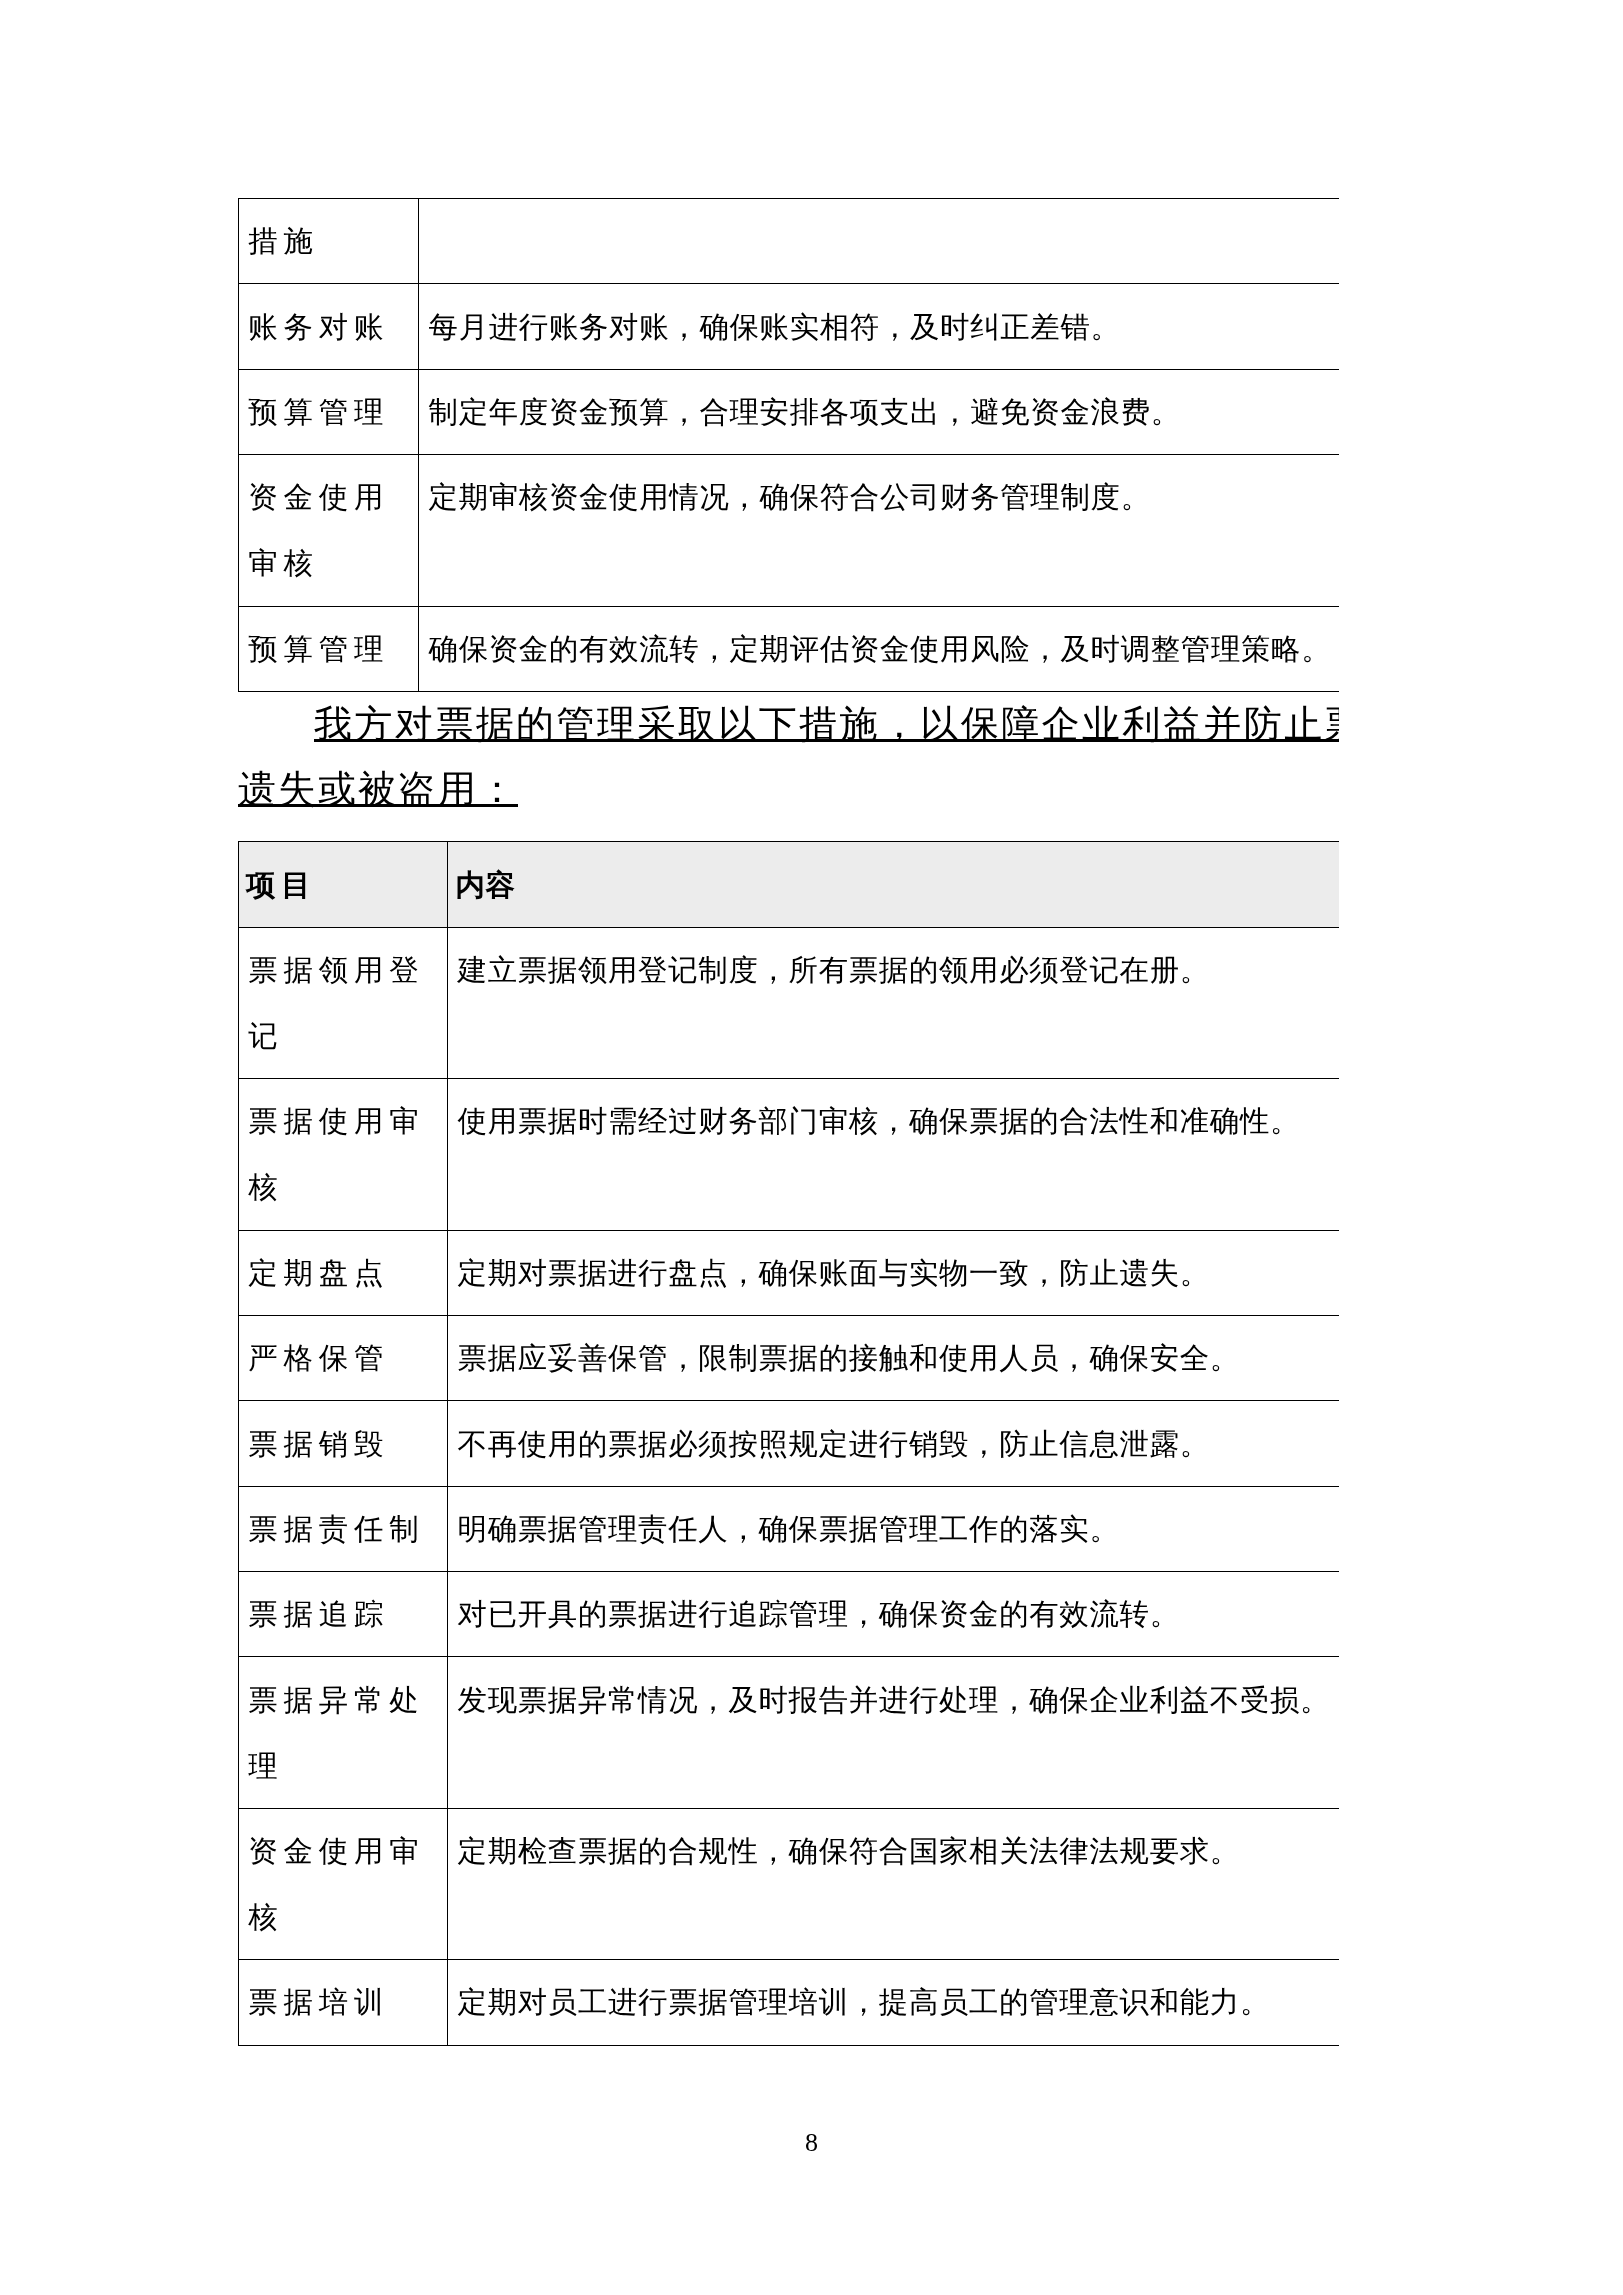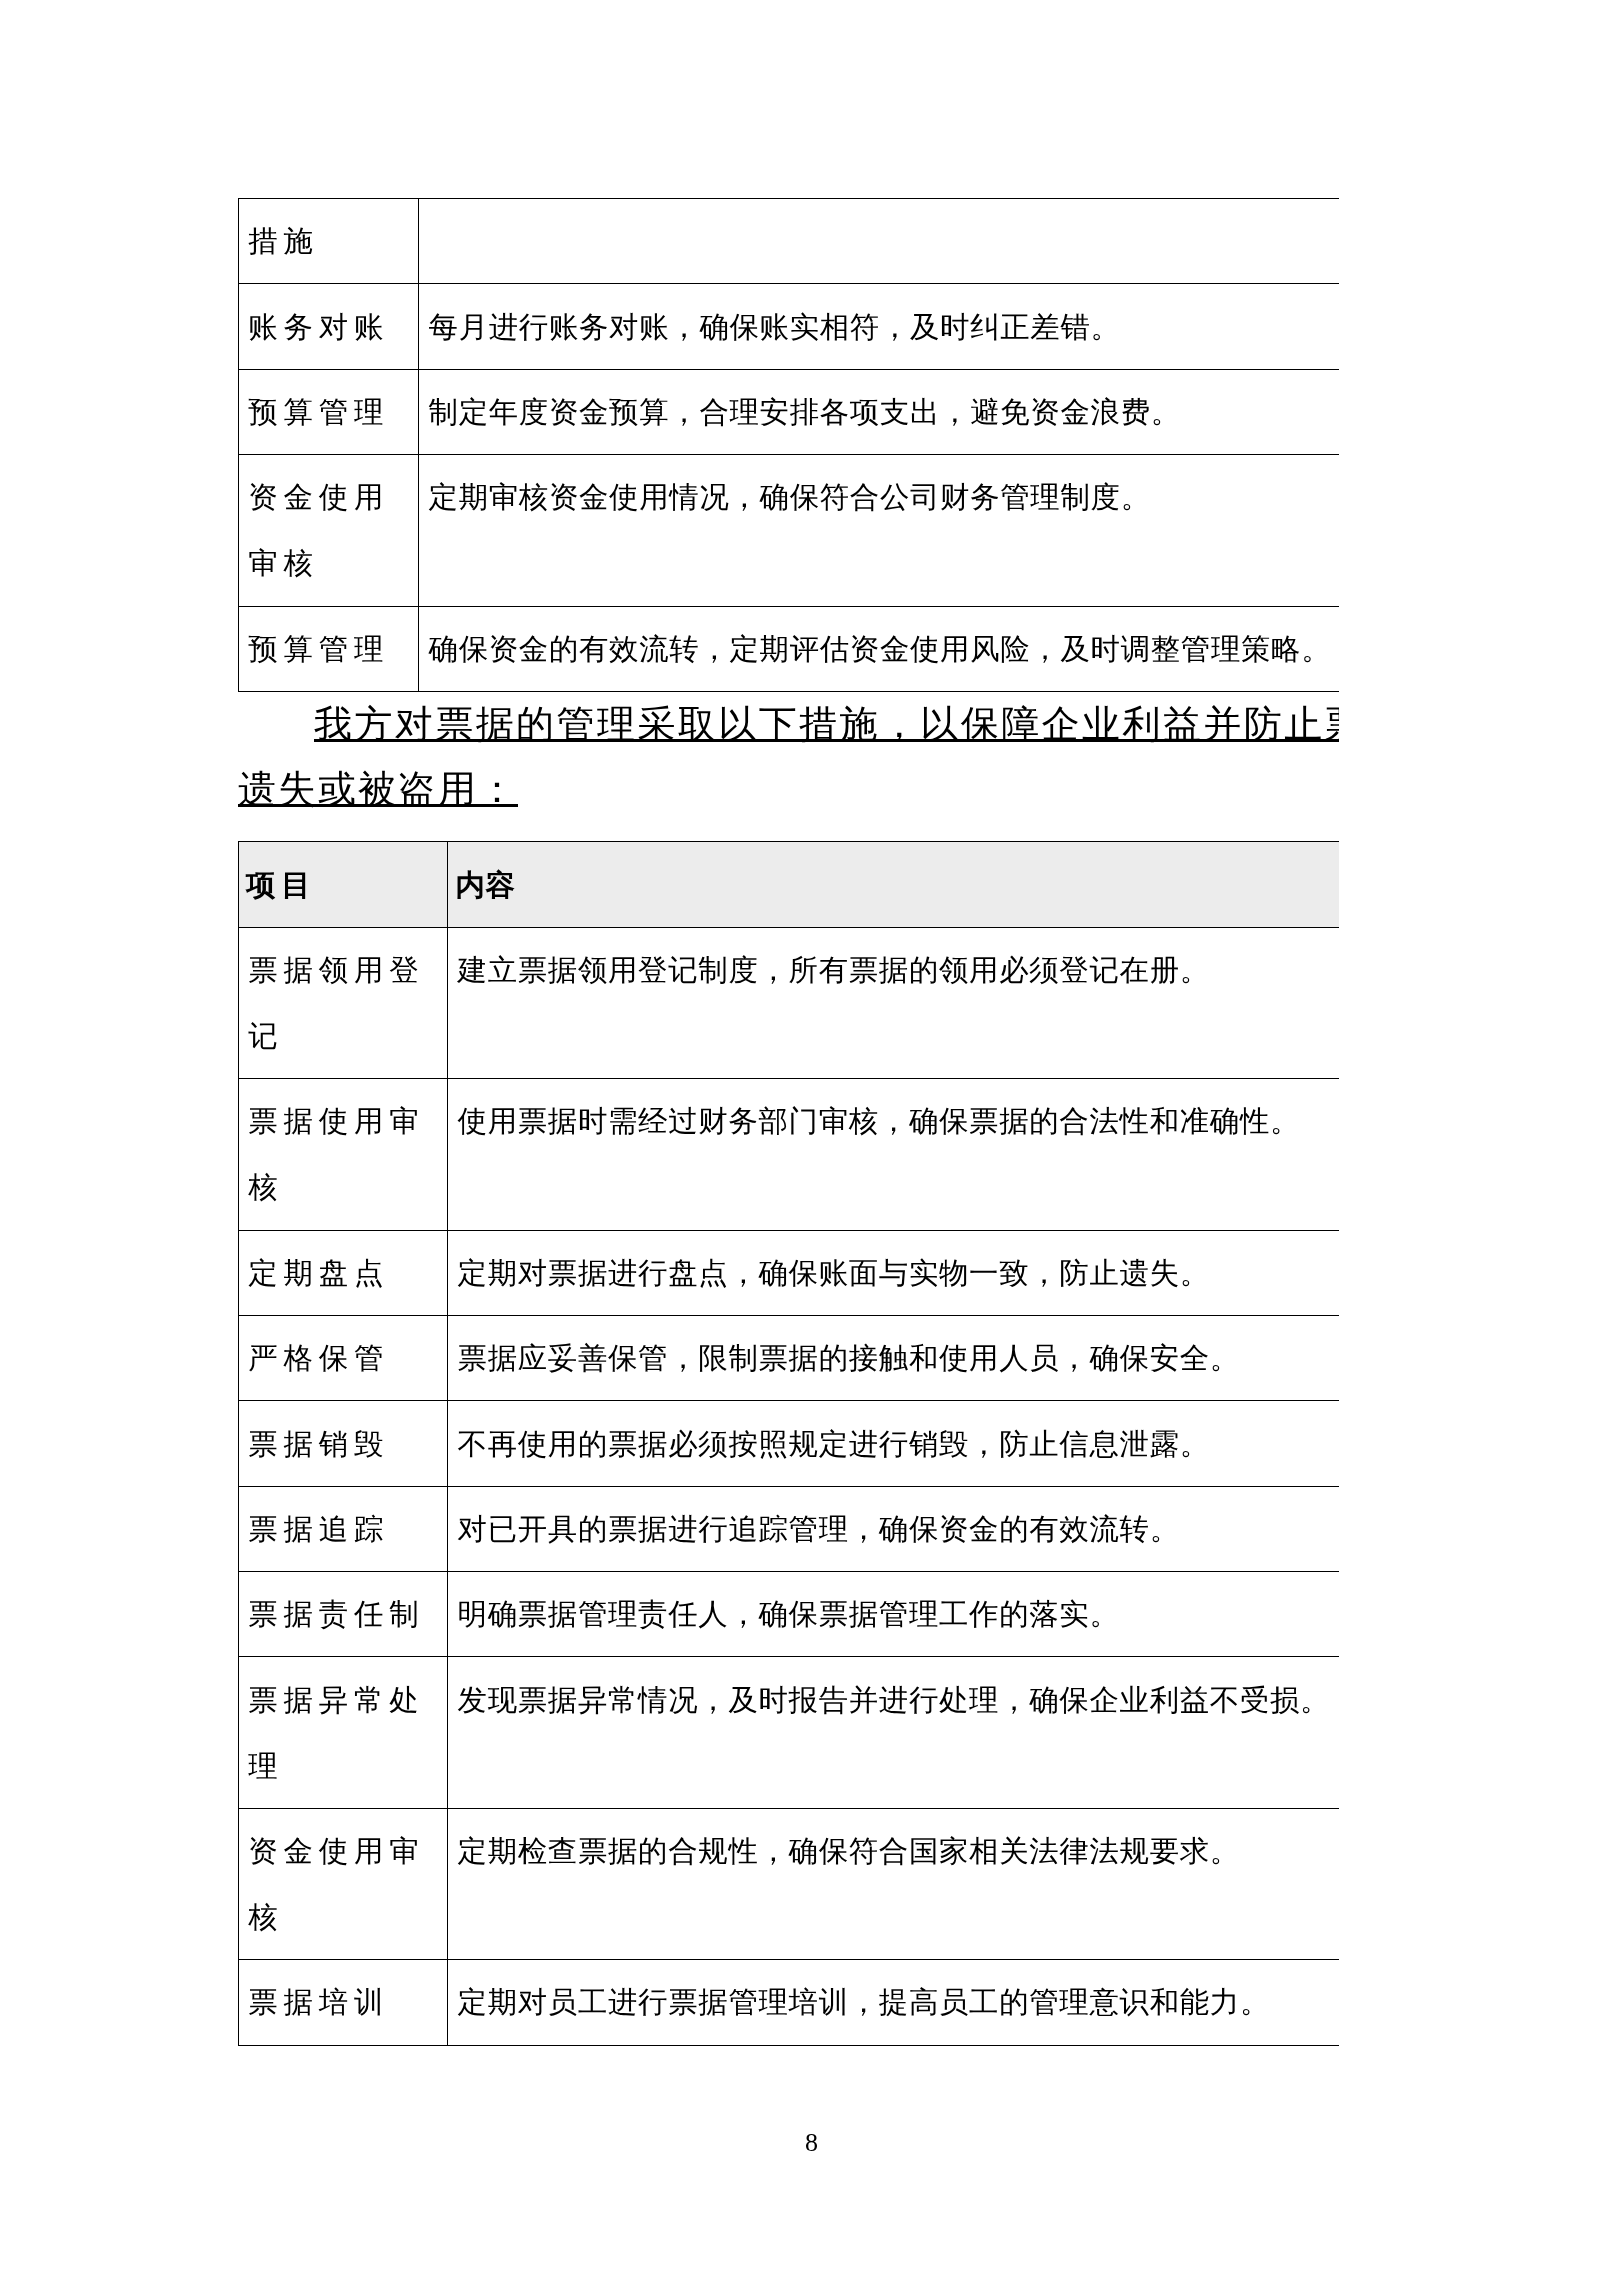--- a/index.html
+++ b/index.html
@@ -137,26 +137,26 @@
         </tr>
         <tr>
           <td class="c1">严格保管</td>
           <td class="c2">票据应妥善保管，限制票据的接触和使用人员，确保安全。</td>
         </tr>
         <tr>
           <td class="c1">票据销毁</td>
           <td class="c2">不再使用的票据必须按照规定进行销毁，防止信息泄露。</td>
         </tr>
         <tr>
+          <td class="c1">票据责任制</td>
+          <td class="c2">明确票据管理责任人，确保票据管理工作的落实。</td>
+        </tr>
+        <tr>
           <td class="c1">票据追踪</td>
           <td class="c2">对已开具的票据进行追踪管理，确保资金的有效流转。</td>
-        </tr>
-        <tr>
-          <td class="c1">票据责任制</td>
-          <td class="c2">明确票据管理责任人，确保票据管理工作的落实。</td>
         </tr>
         <tr>
           <td class="c1">票据异常处理</td>
           <td class="c2">发现票据异常情况，及时报告并进行处理，确保企业利益不受损。</td>
         </tr>
         <tr>
           <td class="c1">资金使用审核</td>
           <td class="c2">定期检查票据的合规性，确保符合国家相关法律法规要求。</td>
         </tr>
         <tr>

